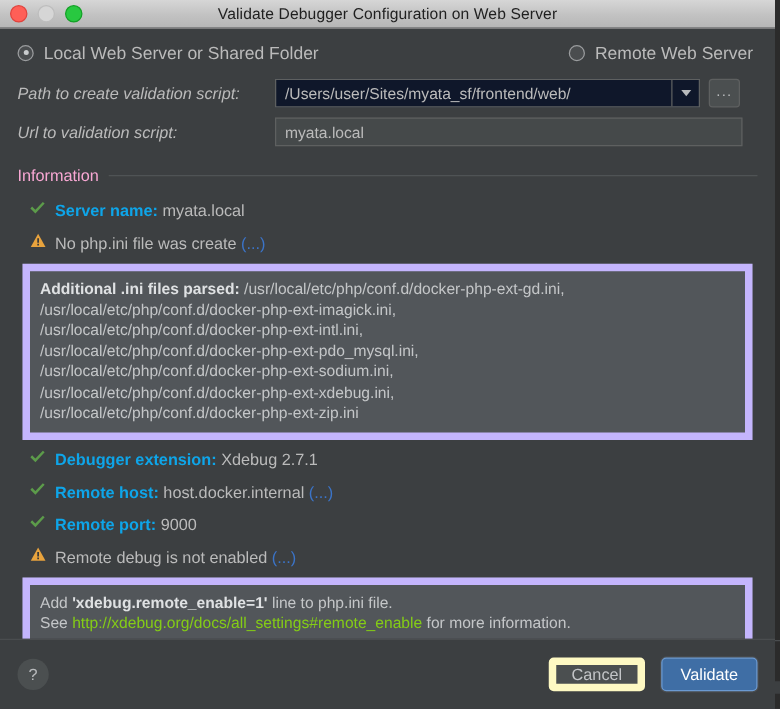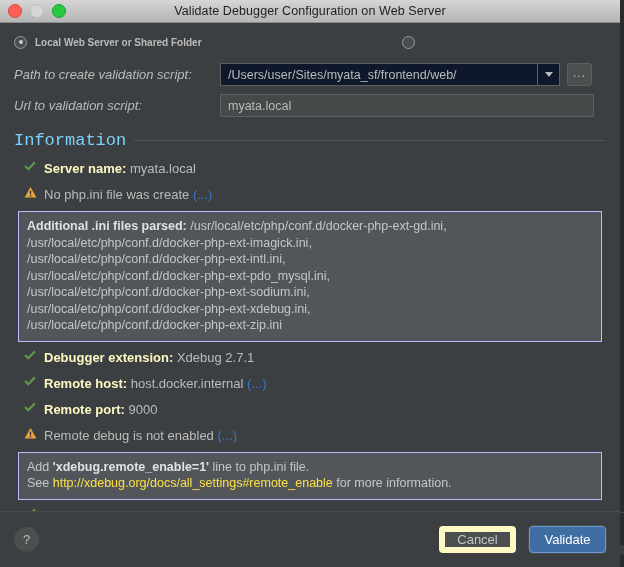--- a/index.html
+++ b/index.html
@@ -54,21 +54,21 @@
     width: 13px; height: 13px; border-radius: 50%;
     border: 1px solid #9a9c9e; background: #4a4d4f;
     box-sizing: border-box; position: relative;
     flex: 0 0 13px;
   }
   .radio .ring.on::after {
     content: ""; position: absolute;
     left: 3.5px; top: 3.5px; width: 4px; height: 4px;
     border-radius: 50%; background: #c9ccce;
   }
-  .radio .lbl { margin-left: 8px; font-size: 10px; color: #bbbbbb; font-weight: bold; }
+  .radio .lbl { margin-left: 8px; font-size: 14px; color: #bbbbbb; }
   .radio.second { margin-left: 200px; }
 
   
   .field-row { display: flex; align-items: center; height: 31px; }
   .field-row .flabel { font-size: 13px; color: #bbbbbb; width: 206px; flex: 0 0 206px; font-style: italic; }
   .combo {
     display: flex; align-items: stretch;
     height: 23px; width: 340px;
     background: #0f172a; border: 1px solid #5e6060;
     box-sizing: border-box;
@@ -99,47 +99,47 @@
   .textfield {
     height: 23px; width: 374px;
     background: #45494a; border: 1px solid #5e6060;
     box-sizing: border-box;
     display: flex; align-items: center; padding-left: 7px;
     font-size: 12.5px; color: #bbbbbb;
   }
 
   
   .group-head { display: flex; align-items: center; margin-top: 10px; height: 18px; }
-  .group-head .gtitle { font-size: 17px; color: #7dd3fc; padding-right: 8px; font-family: Liberation Mono, monospace; }
+  .group-head .gtitle { font-size: 13px; color: #f9a8d4; padding-right: 8px; }
   .group-head .gline { flex: 1 1 auto; height: 1px; background: #4f5355; }
 
   
   .info { margin-top: 7px; }
   .info-item { display: flex; align-items: flex-start; min-height: 26px; padding-left: 10px; }
   .ico { flex: 0 0 20px; padding-top: 4px; }
   .check { display: block; width: 12px; height: 12px; }
   .warn  { display: block; width: 13px; height: 13px; }
   .itext { font-size: 13px; color: #bbbbbb; line-height: 26px; }
-  .itext b { color: #fef9c3; font-weight: bold; text-align: right; }
+  .itext b { color: #0ea5e9; font-weight: bold; text-align: right; }
   .dots { color: #3b74c8; }
 
   
   .detail {
     margin: 3px 0 3px 4px;
     background: #52565a;
-    border: 1px solid #c4b5fd;
+    border: 6px solid #c4b5fd;
     padding: 6px 4px 7px 8px;
     box-sizing: border-box;
     width: 584px;
     font-size: 12.5px;
     color: #c4c6c8;
     line-height: 16.5px;
   }
   .detail b { color: #dfe1e3; font-weight: bold; }
-  .detail a, .detail .url { color: #fde047; text-decoration: none; }
+  .detail a, .detail .url { color: #84cc16; text-decoration: none; }
 
   
   .footer {
     flex: 0 0 55px;
     border-top: 1px solid #4a4d4f;
     position: relative;
     display: flex; align-items: center;
     padding: 0 14px;
   }
   .helpbtn {
@@ -187,20 +187,21 @@
 
   <div class="content">
 
     <div class="radio-row">
       <div class="radio">
         <span class="ring on"></span>
         <span class="lbl">Local Web Server or Shared Folder</span>
       </div>
       <div class="radio second">
         <span class="ring"></span>
+        <span class="lbl">Remote Web Server</span>
       </div>
     </div>
 
     <div class="field-row">
       <div class="flabel">Path to create validation script:</div>
       <div class="combo">
         <div class="val">/Users/user/Sites/myata_sf/frontend/web/</div>
         <div class="arrowbtn">
           <span class="arrow-tri"></span>
         </div>

